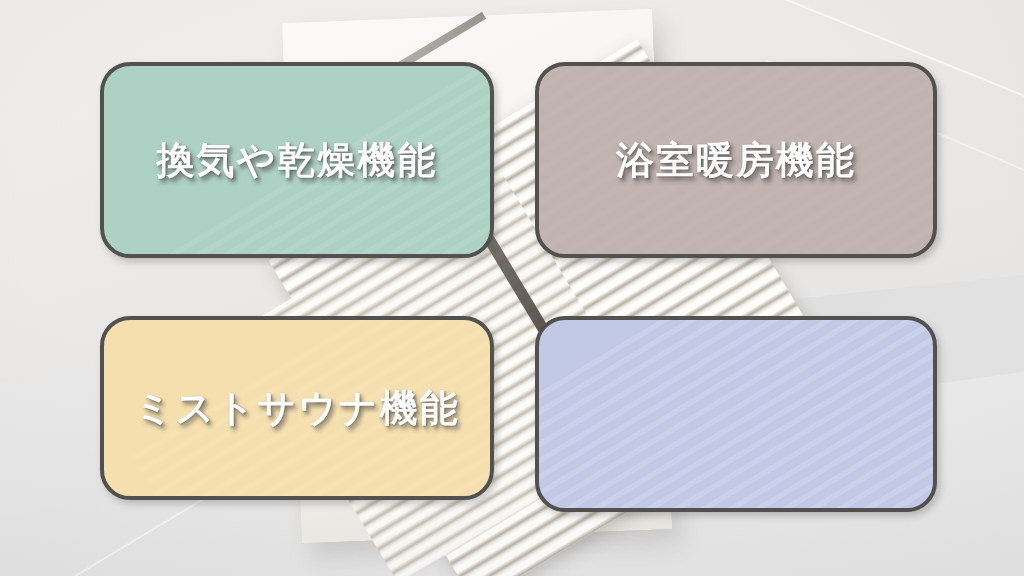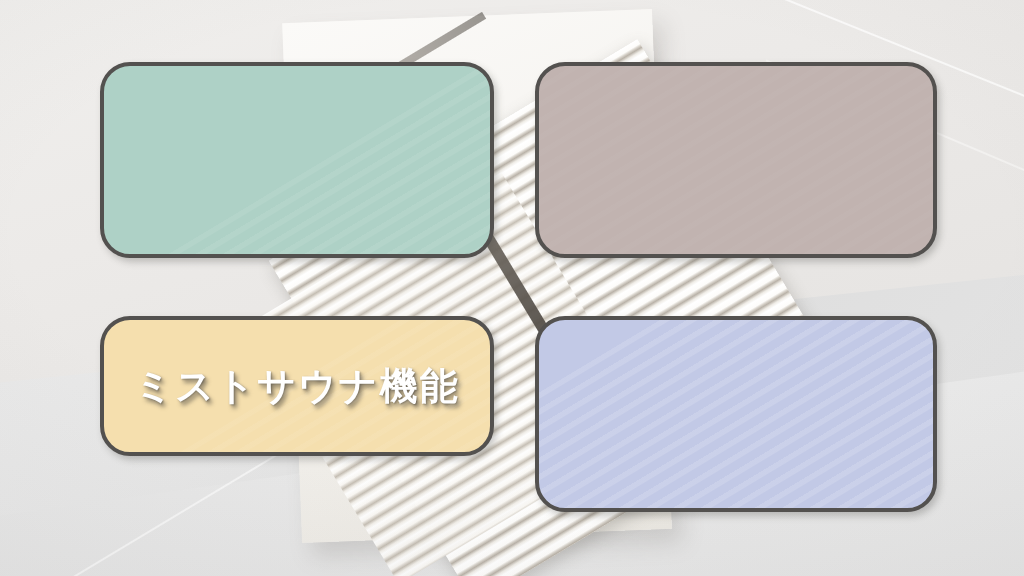--- a/index.html
+++ b/index.html
@@ -203,21 +203,21 @@
     text-shadow:
        3px 4px 4px rgba(58,56,54,.55),
        1px 1px 2px rgba(58,56,54,.5);
     white-space: nowrap;
     user-select: none;
   }
 
   
   #card-1 { left: 100px; top: 62px;  width: 394px; height: 196px; }
   #card-2 { left: 535px; top: 62px;  width: 402px; height: 196px; }
-  #card-3 { left: 100px; top: 316px; width: 394px; height: 140px; }
+  #card-3 { left: 100px; top: 316px; width: 394px; height: 184px; }
   #card-4 { left: 535px; top: 316px; width: 402px; height: 196px; }
 
   
   .card-sheen {
     position: absolute;
     inset: 0;
     border-radius: 26px;
     overflow: hidden;
     pointer-events: none;
   }
@@ -303,20 +303,21 @@
           <i class="bh" style="left: 293px; background: rgb(83, 81, 79);"></i>
           <i class="bh" style="left: 306px; background: rgb(83, 81, 79);"></i>
           <i class="bh" style="left: 319px; background: rgb(83, 81, 79);"></i>
           <i class="bh" style="left: 332px; background: rgb(83, 81, 79);"></i>
           <i class="bh" style="left: 345px; background: rgb(83, 81, 79);"></i>
           <i class="bh" style="left: 358px; background: rgb(83, 81, 79);"></i>
         </div>
       <div class="card-sheen">
           <em></em>
         </div>
+      <span class="card-label" style="color: rgb(255, 255, 255);">換気や乾燥機能</span>
     </div>
 
     <div class="card" id="card-2" style="background-color: rgb(193, 179, 176); border-color: rgb(83, 81, 79);">
       <div class="rungs">
           <i class="lv" style="top: 26px; background: rgb(83, 81, 79);"></i>
           <i class="lv" style="top: 39px; background: rgb(83, 81, 79);"></i>
           <i class="lv" style="top: 52px; background: rgb(83, 81, 79);"></i>
           <i class="lv" style="top: 65px; background: rgb(83, 81, 79);"></i>
           <i class="lv" style="top: 78px; background: rgb(83, 81, 79);"></i>
           <i class="lv" style="top: 91px; background: rgb(83, 81, 79);"></i>
@@ -352,20 +353,21 @@
           <i class="bh" style="left: 306px; background: rgb(83, 81, 79);"></i>
           <i class="bh" style="left: 319px; background: rgb(83, 81, 79);"></i>
           <i class="bh" style="left: 332px; background: rgb(83, 81, 79);"></i>
           <i class="bh" style="left: 345px; background: rgb(83, 81, 79);"></i>
           <i class="bh" style="left: 358px; background: rgb(83, 81, 79);"></i>
           <i class="bh" style="left: 371px; background: rgb(83, 81, 79);"></i>
         </div>
       <div class="card-sheen">
           <em></em>
         </div>
+      <span class="card-label" style="color: rgb(255, 255, 255);">浴室暖房機能</span>
     </div>
 
     <div class="card" id="card-3" style="background-color: rgb(245, 223, 174); border-color: rgb(83, 81, 79);">
       <div class="rungs">
           <i class="lv" style="top: 26px; background: rgb(83, 81, 79);"></i>
           <i class="lv" style="top: 39px; background: rgb(83, 81, 79);"></i>
           <i class="lv" style="top: 52px; background: rgb(83, 81, 79);"></i>
           <i class="lv" style="top: 65px; background: rgb(83, 81, 79);"></i>
           <i class="lv" style="top: 78px; background: rgb(83, 81, 79);"></i>
           <i class="lv" style="top: 91px; background: rgb(83, 81, 79);"></i>

